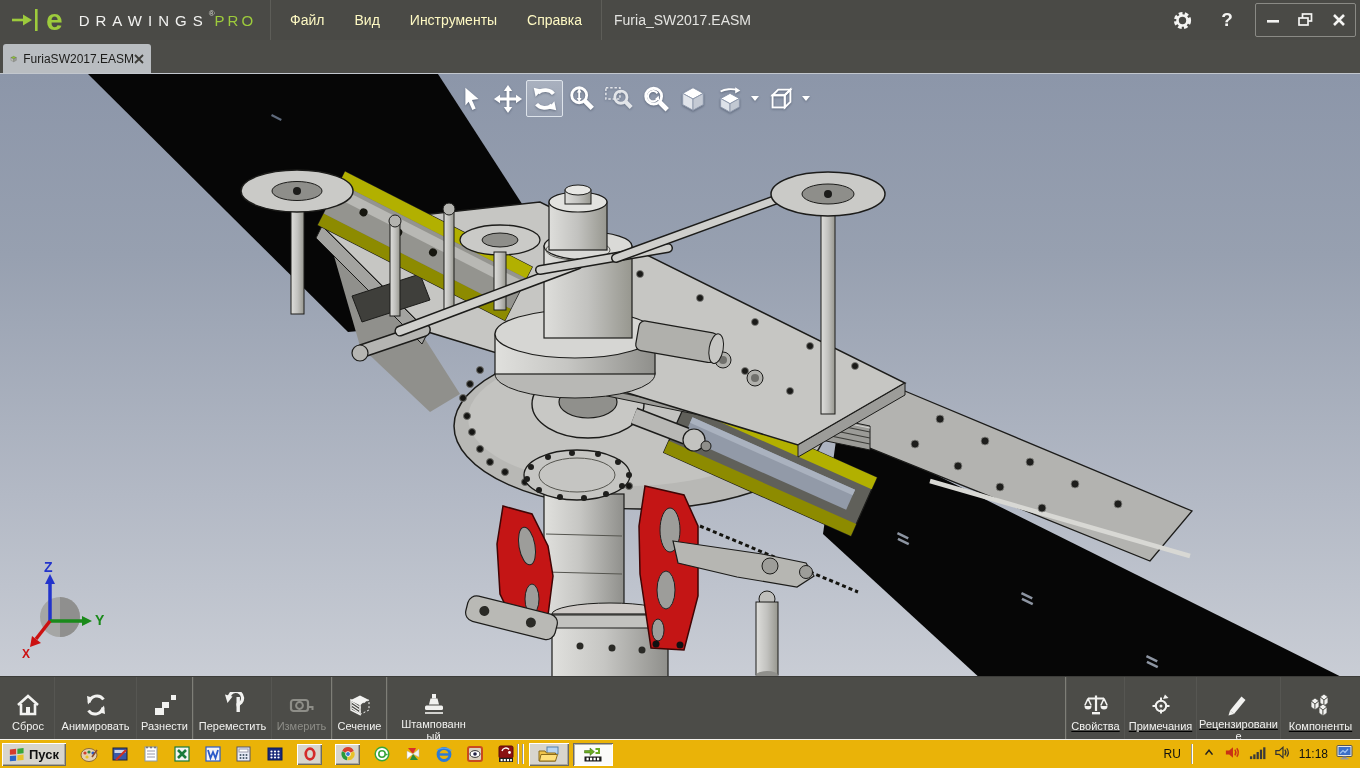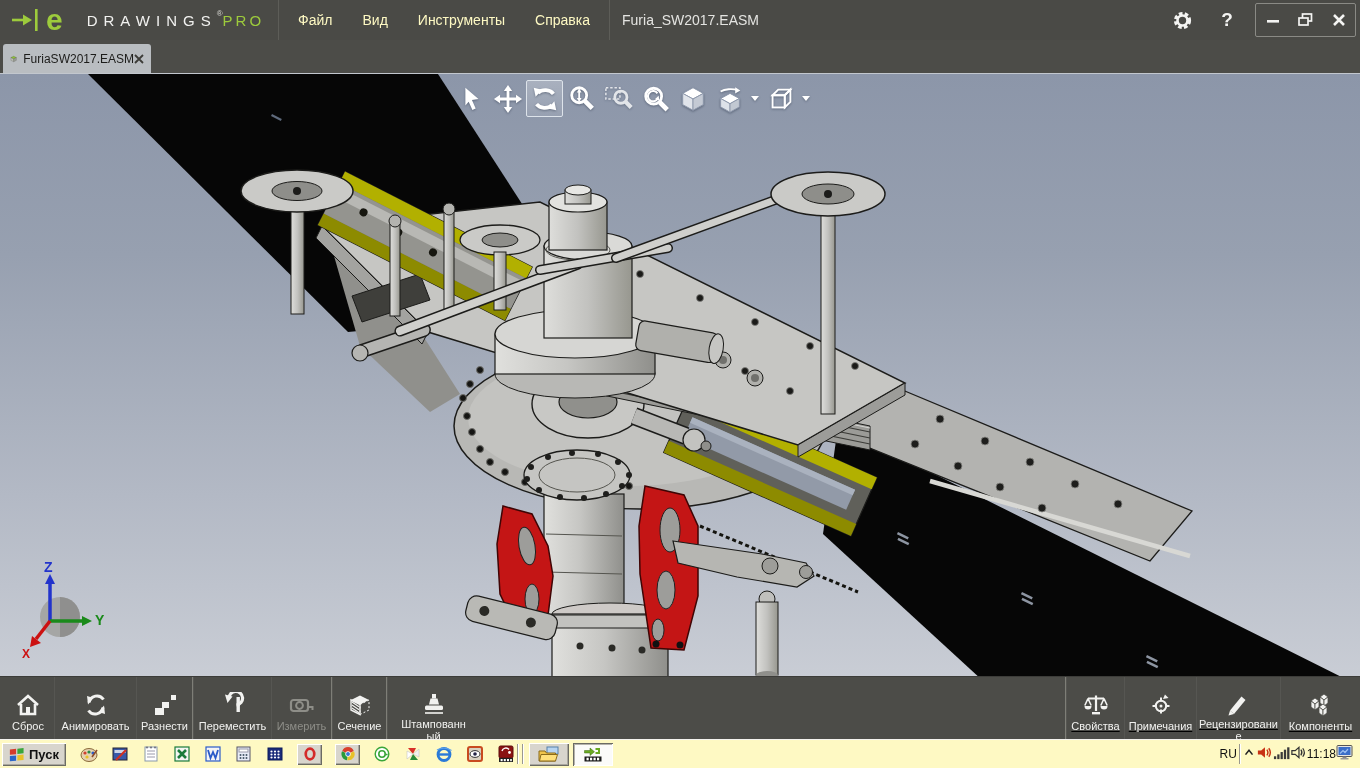--- a/index.html
+++ b/index.html
@@ -5,21 +5,21 @@
   * { margin:0; padding:0; box-sizing:border-box; }
   html,body { width:1360px; height:768px; overflow:hidden; background:#000; }
   body { font-family:"Liberation Sans","DejaVu Sans",sans-serif; }
   #screen { position:relative; width:1360px; height:768px; background:#4c4c48; }
 
   
   #titlebar { position:absolute; left:0; top:0; width:1360px; height:40px;
     background:#4a4a46; display:flex; align-items:center; }
   .logo { display:flex; align-items:baseline; padding:0 14px 0 10px; height:40px; align-items:center; }
   .logo .e { color:#9dcb3c; font-size:30px; font-weight:bold; line-height:30px; margin-left:2px; }
-  .logo .brand { color:#f2f2f0; font-size:15px; letter-spacing:6px; margin-left:24px; }
+  .logo .brand { color:#f2f2f0; font-size:15px; letter-spacing:6px; margin-left:16px; }
   .logo .reg { color:#d8d8d4; font-size:8px; vertical-align:top; position:relative; top:-7px; }
   .logo .pro { color:#9dcb3c; font-size:15px; letter-spacing:3px; margin-left:0; }
   .tsep { width:1px; height:40px; background:#5d5d58; }
   .menus { display:flex; align-items:center; height:40px; padding:0 4px; }
   .menu { color:#fef9c3; font-size:14px; padding:0 15px; height:40px; line-height:40px; cursor:default; }
   .doc-title { color:#e4e4e1; font-size:14px; margin-left:12px; white-space:nowrap; }
   .tb-right { margin-left:auto; display:flex; align-items:center; height:40px; }
   .tb-icon { width:34px; display:flex; justify-content:center; }
   .tb-help { color:#f4f4f2; font-size:19px; font-weight:bold; width:40px; text-align:center; margin:0 8px; }
   .win-controls { display:flex; height:34px; border:1px solid #8a8a85; border-radius:2px; margin-right:4px; }
@@ -56,34 +56,34 @@
     border-left:1px solid rgba(255,255,255,.06); }
   .bbtn:first-child { border-left:none; }
   .bbtn .bicon { height:28px; display:flex; align-items:center; }
   .bbtn .lbl { color:#f2f2f0; font-size:11px; line-height:12px; text-align:center;
     overflow-wrap:anywhere; margin-top:1px; }
   .bbtn.disabled .lbl { color:#8e8e88; }
   .bsep { width:1px; height:100%; background:#7e7e77; }
 
   
   #taskbar { position:absolute; left:0; top:739px; width:1360px; height:29px;
-    background:#fef9c3; border-top:1px solid #f4f3ef; display:flex; align-items:center; }
+    background:#eab308; border-top:1px solid #f4f3ef; display:flex; align-items:center; }
   .raised { background:#d8d5cd;
     box-shadow:inset 1px 1px 0 #ffffff, inset -1px -1px 0 #6b6b64, inset -2px -2px 0 #a9a79f; }
   .sunken { background:#fbfbf9;
     box-shadow:inset 1px 1px 0 #6b6b64, inset -1px -1px 0 #ffffff, inset 2px 2px 0 #b5b3ab; }
   #startbtn { width:64px; height:23px; margin-left:2px; display:flex; align-items:center;
     justify-content:center; gap:4px; }
   #startbtn span { font-size:13px; font-weight:bold; color:#111; }
   .qlaunch { display:flex; align-items:center; gap:13px; margin-left:14px; }
   .qitem { width:18px; height:18px; display:flex; align-items:center; justify-content:center; }
   .qframe { width:25px; height:21px; display:flex; align-items:center; justify-content:center; }
   .tsksep { width:1px; height:20px; background:#9a988f; box-shadow:1px 0 0 #ffffff; margin:0 2px; }
   .winbtn { width:40px; height:23px; margin-left:4px; display:flex; align-items:center; justify-content:center; }
-  #tray { margin-left:auto; display:flex; align-items:center; padding-right:5px; height:23px; }
+  #tray { margin-left:auto; display:flex; align-items:center; gap:8px; padding-right:5px; height:23px; }
   #tray .lang { font-size:12px; color:#111; }
   #tray .clock { font-size:12px; color:#111; }
 </style>
 </head>
 <body>
 
 <div id="screen">
 
   <header id="titlebar">
     <div class="logo">

